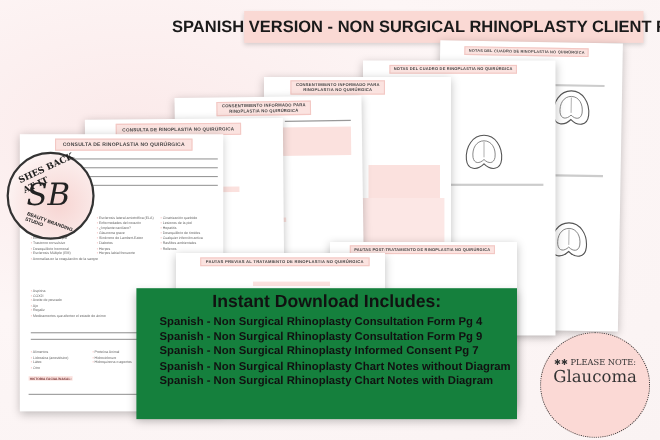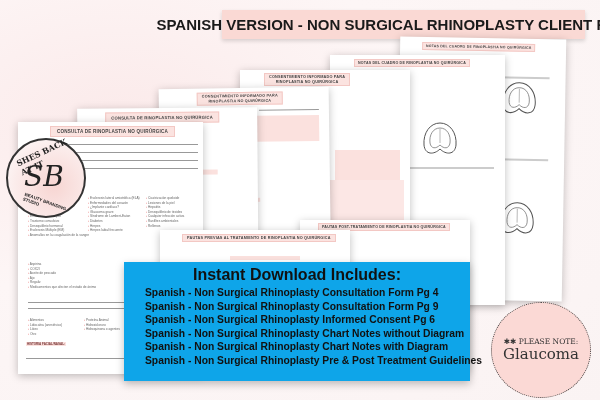--- a/index.html
+++ b/index.html
@@ -12,27 +12,27 @@
   .line{position:absolute;height:1px;background:#999}
   .tline{position:absolute;height:2px;background:#ccc}
   .pink{position:absolute;background:#fbe1de}
   .txt{position:absolute;font-size:3px;color:#888;line-height:4px}
   .bullets{position:absolute;font-size:3.2px;color:#666;line-height:4.6px}
   .bullets span{display:block}
   .bullets span::before{content:"▪ ";color:#f0a0a0}
   .header{position:absolute;left:222px;top:10px;width:363px;height:29px;background:#fad9d4;
     box-shadow:0 2px 4px rgba(0,0,0,.15);display:flex;align-items:center;justify-content:center;
     font-weight:bold;font-size:15px;color:#1a1a1a;white-space:nowrap}
-  .incl{position:absolute;left:124px;top:262px;width:346px;height:119px;background:#0ea5e9;
+  .incl{position:absolute;left:124px;top:262px;width:346px;height:119px;background:#15803d;
     box-shadow:0 3px 8px rgba(0,0,0,.25);padding-top:4px}
   .incl h2{text-align:center;font-size:16px;font-weight:bold;color:#111;line-height:18px;margin-bottom:2px}
   .incl .item{font-size:10.3px;font-weight:bold;color:#111;line-height:13.6px;padding-left:21px;white-space:nowrap}
   .note{position:absolute;left:491px;top:302px;width:100px;height:96px;border-radius:50%;
     background:#fbd9d5;border:1.5px dotted #444;text-align:center;font-family:"DejaVu Serif",serif;color:#333}
-  .note .a{font-size:7.5px;margin-top:34px}
+  .note .a{font-size:7.5px;margin-top:22px}
   .note .b{font-size:15px;line-height:16px}
   .logo{position:absolute;left:6px;top:138px;width:80px;height:80px;border-radius:50%;
     background:radial-gradient(circle at 60% 60%,#f7d5d2 0%,#fbeceb 60%,#fff 100%);border:2px solid #333;}
   .logo .sb{position:absolute;left:16px;top:20px;font-family:"DejaVu Serif",serif;font-style:italic;font-size:28px;color:#222}
   .logo .ring{position:absolute;left:8px;top:4px;font-size:8px;font-weight:bold;color:#222;transform:rotate(-25deg);font-family:"DejaVu Serif",serif}
   .logo .sub{position:absolute;left:14px;top:62px;font-size:4.5px;color:#222;transform:rotate(20deg);font-weight:bold}
   .nose{position:absolute}
 </style>
 </head>
 <body>
@@ -173,22 +173,21 @@
 <div class="logo">
   <div class="ring">SHES BACK AT IT</div>
   <div class="sb">SB</div>
   <div class="sub">BEAUTY BRANDING STUDIO</div>
 </div>
 
 <div class="incl">
   <h2>Instant Download Includes:</h2>
   <div class="item">Spanish - Non Surgical Rhinoplasty Consultation Form Pg 4</div>
   <div class="item">Spanish - Non Surgical Rhinoplasty Consultation Form Pg 9</div>
-  <div class="item">Spanish - Non Surgical Rhinoplasty Informed Consent Pg 6</div>
+  <div class="item">Spanish - Non Surgical Rhinoplasty Informed Consent Pg 7</div>
   <div class="item">Spanish - Non Surgical Rhinoplasty Chart Notes without Diagram</div>
   <div class="item">Spanish - Non Surgical Rhinoplasty Chart Notes with Diagram</div>
-  <div class="item">Spanish - Non Surgical Rhinoplasty Pre &amp; Post Treatment Guidelines</div>
 </div>
 
 <div class="note">
   <div class="a">✱✱ PLEASE NOTE:</div>
   <div class="b">Glaucoma</div>
 </div>
 
 </body></html>

